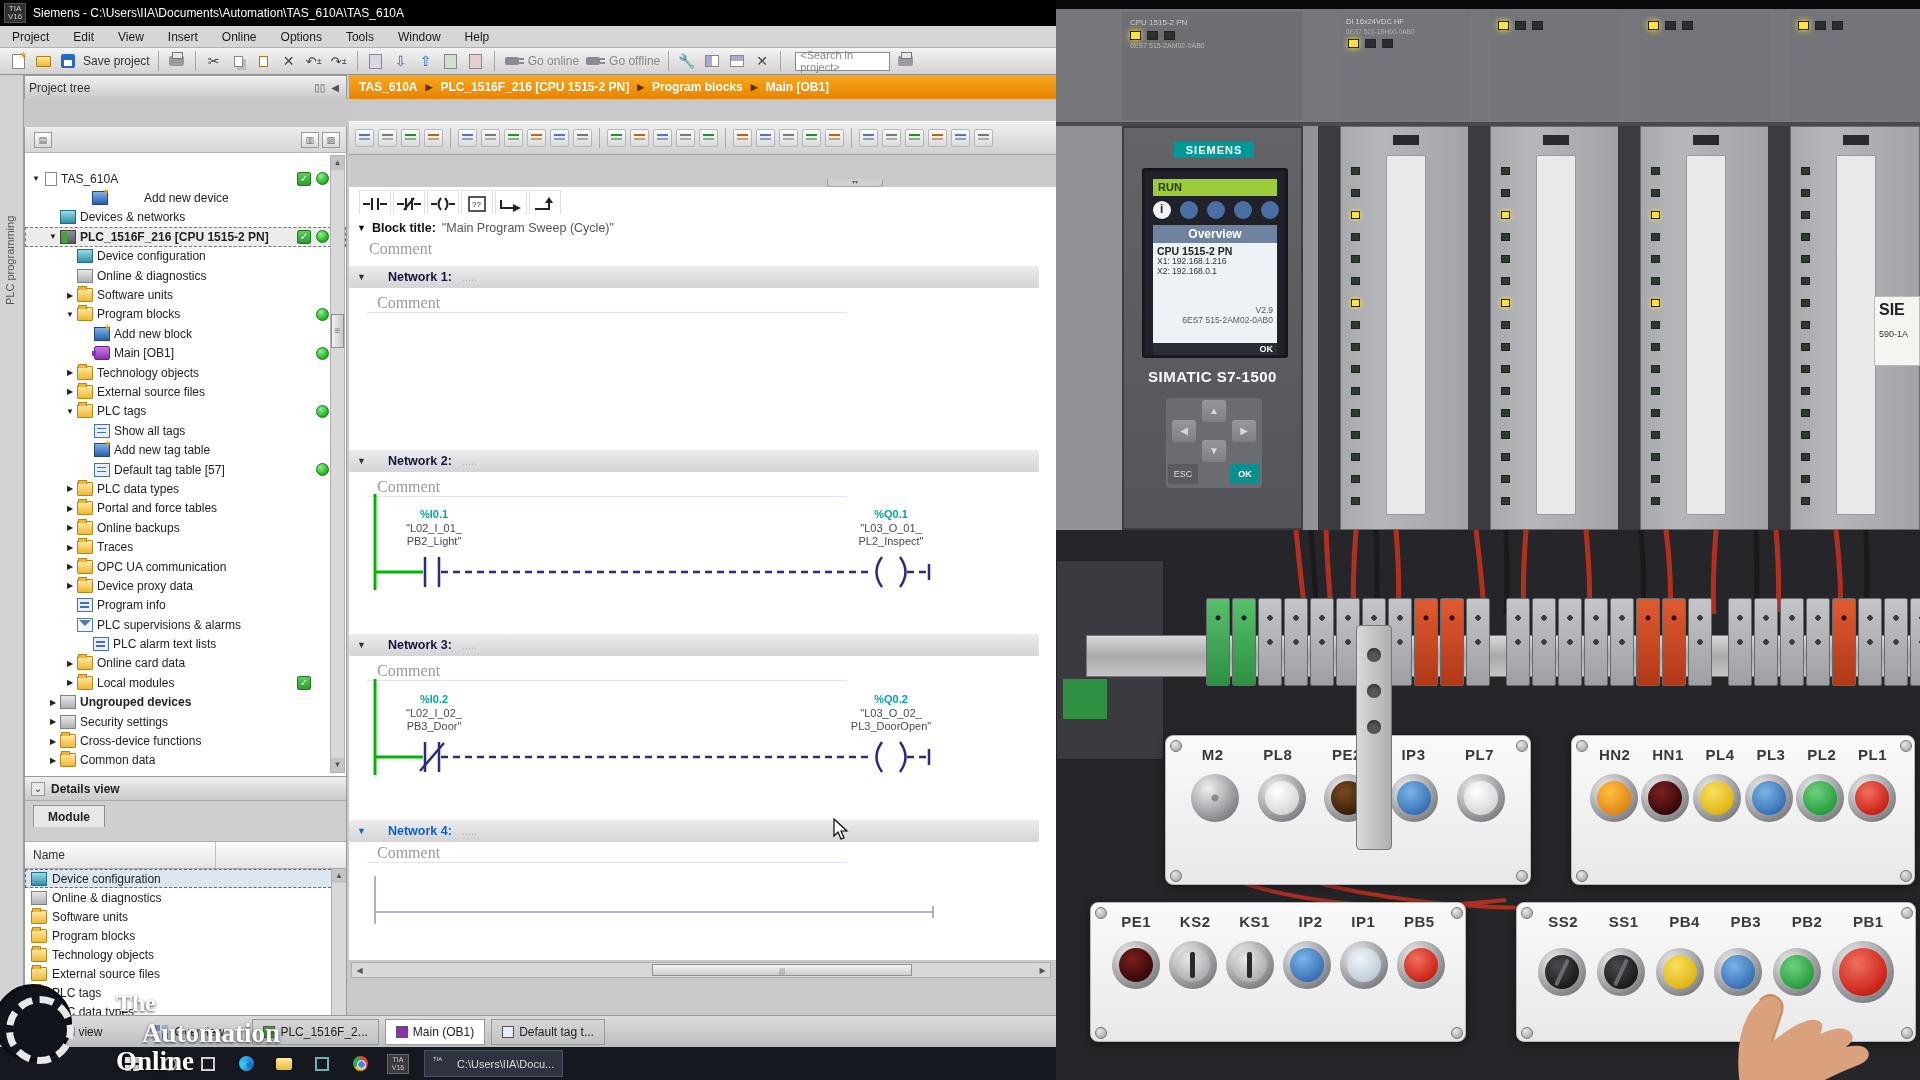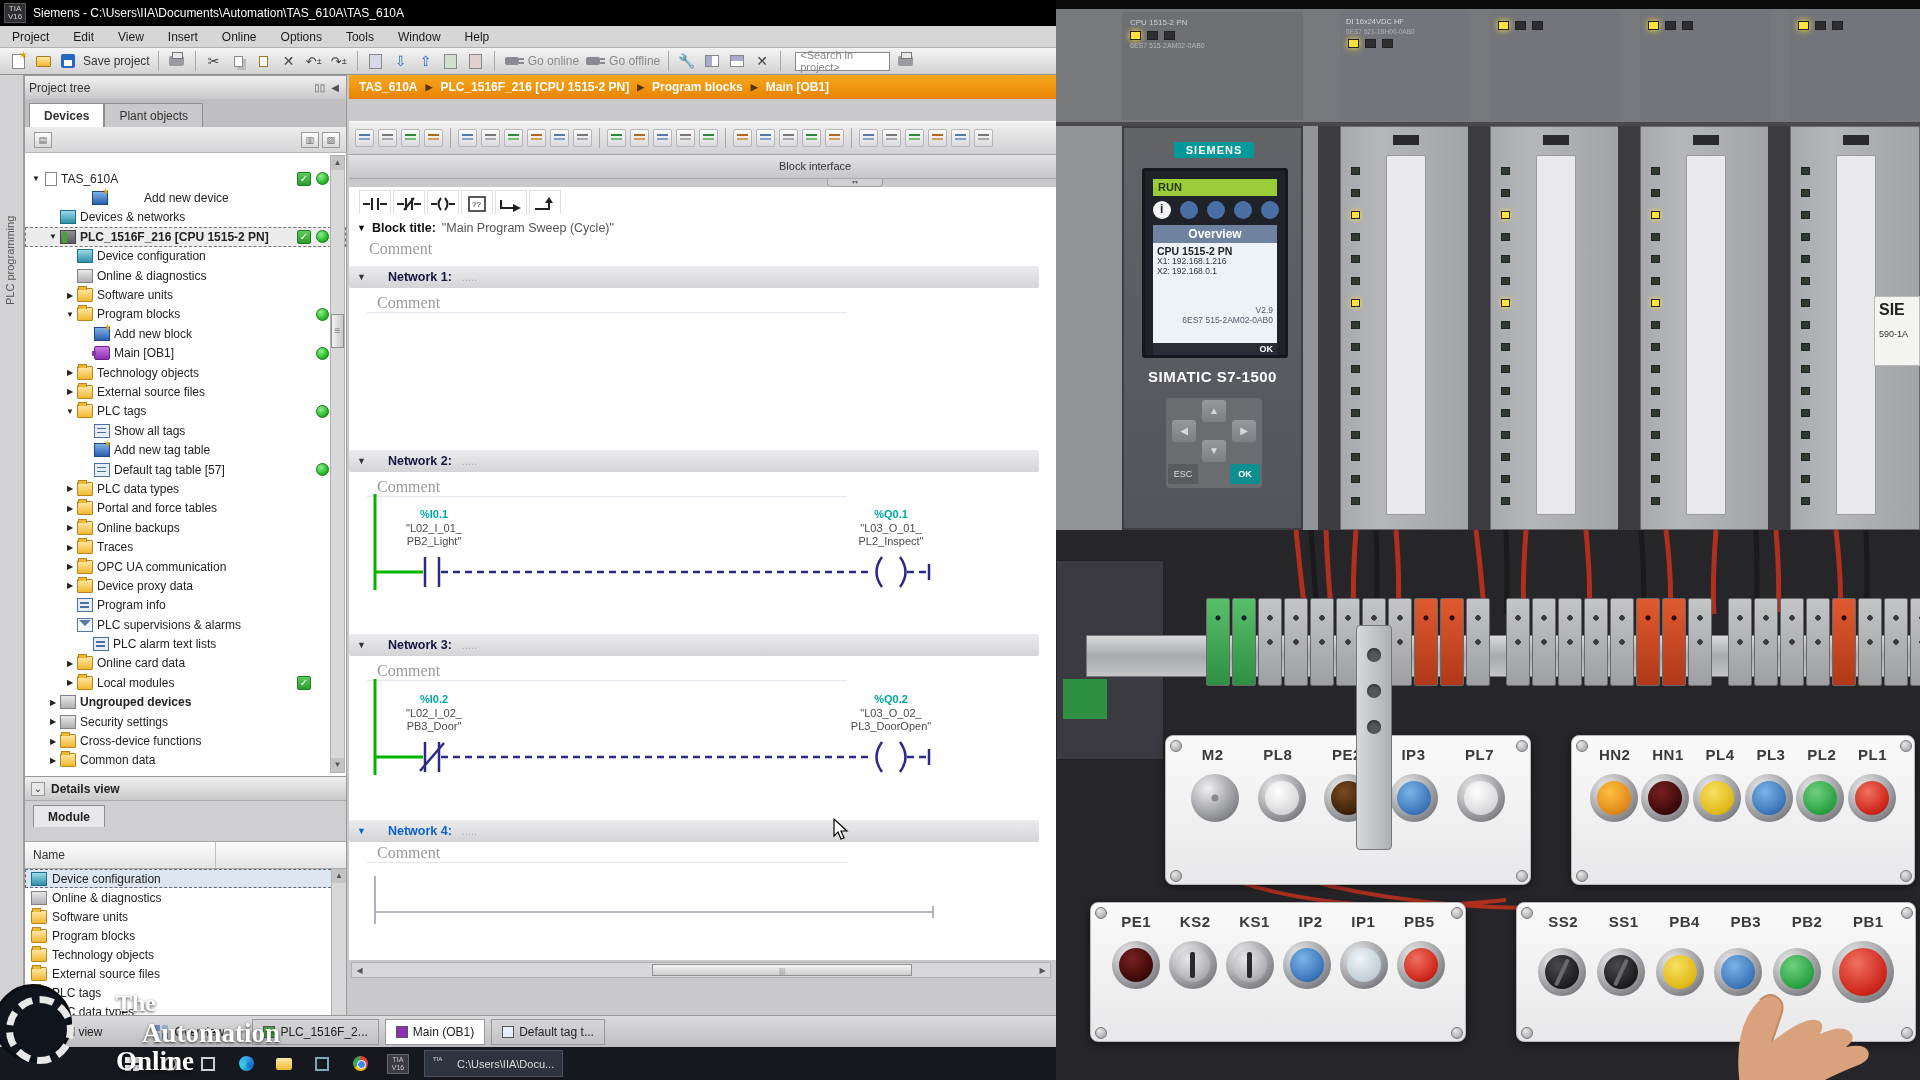--- a/index.html
+++ b/index.html
@@ -418,24 +418,20 @@
   <div id="leftstrip" class="abs">
     <span class="vtxt">PLC programming</span>
   </div>
 
   <div id="tree-header" class="abs">
     <span>Project tree</span>
     <span class="sp"></span>
     <span class="mini">▯▯</span>
     <span class="mini">◀</span>
   </div>
-  <div id="tree-tabs" class="abs">
-      <div class="ttab active">Devices</div>
-      <div class="ttab">Plant objects</div>
-    </div>
   <div id="tree-toolbar" class="abs">
     <span class="gicon">▤</span>
     <span class="sp"></span>
     <span class="gicon">▥</span>
     <span class="gicon">▨</span>
   </div>
   <div id="tree-body" class="abs">
       <div class="trow" style="padding-left: 6px;">
         <span class="arrow">▼</span>
         <span class="ti ti-page"></span>
@@ -694,23 +690,20 @@
         <span class="eicon v3"></span>
         <span class="eicon v4"></span>
         <span class="vsep"></span>
         <span class="eicon v1"></span>
         <span class="eicon v2"></span>
         <span class="eicon v3"></span>
         <span class="eicon v4"></span>
         <span class="eicon v1"></span>
         <span class="eicon v2"></span>
       </div>
-    <div id="ifacebar">
-      <span>Block interface</span>
-    </div>
     <div id="ifacehandle">▾▾</div>
     <div id="favbar">
       <span class="fav">
         <svg width="24" height="16">
             <path d="M0,8 h7 M17,8 h7 M9,2 v12 M15,2 v12" stroke="#222" stroke-width="2" fill="none"></path>
           </svg>
         </span>
       <span class="fav">
         <svg width="24" height="16">
             <path d="M0,8 h7 M17,8 h7 M9,2 v12 M15,2 v12 M7,14 L17,2" stroke="#222" stroke-width="2" fill="none"></path>

